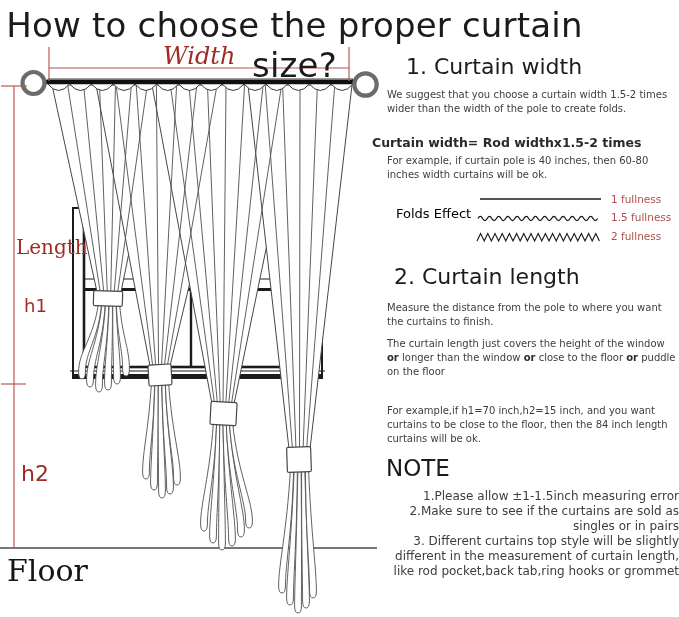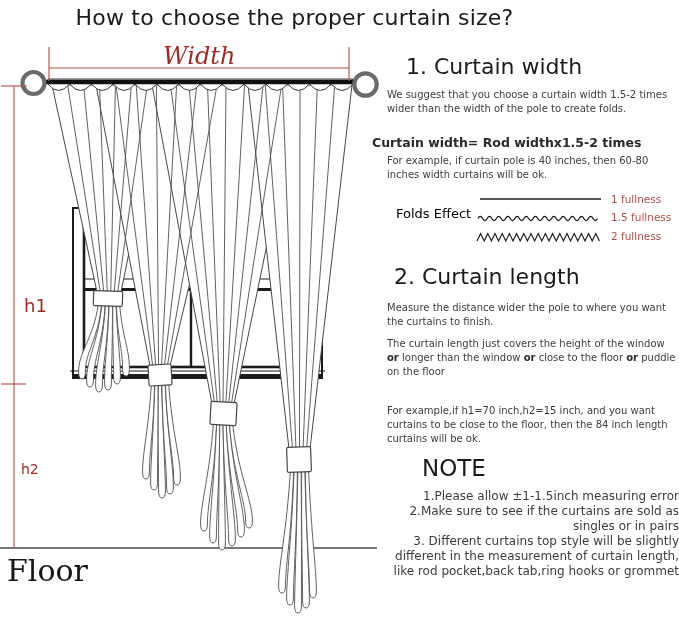--- a/index.html
+++ b/index.html
@@ -1,19 +1,19 @@
 <!DOCTYPE html>
 <html style="--label-red: #9e2b24; --fullness-red: #b04f49; --text: #3d3d3d; --heading: #1b1b1b;"><head>
 <meta charset="utf-8">
 <style>
   html,body{margin:0;padding:0;background:#fff;}
   .page{position:relative;width:679px;height:617px;background:#fff;overflow:hidden;
         font-family:"DejaVu Sans","Liberation Sans",sans-serif;color:var(--text,#3d3d3d);}
   .abs{position:absolute;}
-  .title{top:5px;left:0;width:589px;text-align:center;font-size:22px;letter-spacing:.2px;
+  .title{top:5px;left:0;width:589px;text-align:center;font-size:34px;letter-spacing:.2px;
          color:var(--heading,#161616);}
   svg.diagram{position:absolute;left:0;top:0;}
   .serif-label{font-family:"DejaVu Serif","Liberation Serif",serif;color:var(--label-red,#9e2b24);}
   .sans-label{color:var(--label-red,#9e2b24);}
   .floor-label{font-family:"DejaVu Serif","Liberation Serif",serif;color:#151515;font-size:30px;}
   .sec-heading{font-size:22px;color:var(--heading,#1f1f1f);}
   .note-heading{font-size:23px;color:var(--heading,#1f1f1f);}
   .body-text{font-size:10px;line-height:14px;color:var(--text,#3d3d3d);width:288px;}
   .body-text b,.formula{font-weight:bold;color:#2a2a2a;}
   .formula{font-size:12.5px;}
@@ -119,38 +119,39 @@
       <g>
         <line x1="480" y1="199" x2="601" y2="199" stroke="#1a1a1a" stroke-width="1.5"></line>
         <path d="M478,218.5q2.3,-4.2 4.6,0q2.3,4.2 4.6,0q2.3,-4.2 4.6,0q2.3,4.2 4.6,0q2.3,-4.2 4.6,0q2.3,4.2 4.6,0q2.3,-4.2 4.6,0q2.3,4.2 4.6,0q2.3,-4.2 4.6,0q2.3,4.2 4.6,0q2.3,-4.2 4.6,0q2.3,4.2 4.6,0q2.3,-4.2 4.6,0q2.3,4.2 4.6,0q2.3,-4.2 4.6,0q2.3,4.2 4.6,0q2.3,-4.2 4.6,0q2.3,4.2 4.6,0q2.3,-4.2 4.6,0q2.3,4.2 4.6,0q2.3,-4.2 4.6,0q2.3,4.2 4.6,0q2.3,-4.2 4.6,0q2.3,4.2 4.6,0q2.3,-4.2 4.6,0q2.3,4.2 4.6,0" fill="none" stroke="#1a1a1a" stroke-width="1.25"></path>
         <path d="M477,241L480.6,233.5L484.2,241L487.8,233.5L491.4,241L495.0,233.5L498.6,241L502.2,233.5L505.8,241L509.4,233.5L513.0,241L516.6,233.5L520.2,241L523.8,233.5L527.4,241L531.0,233.5L534.6,241L538.2,233.5L541.8,241L545.4,233.5L549.0,241L552.6,233.5L556.2,241L559.8,233.5L563.4,241L567.0,233.5L570.6,241L574.2,233.5L577.8,241L581.4,233.5L585.0,241L588.6,233.5L592.2,241L595.8,233.5L599.4,241" fill="none" stroke="#1a1a1a" stroke-width="1.15"></path>
       </g>
     </svg>
 
   <div class="abs title">How to choose the proper curtain size?</div>
 
   <div class="abs serif-label" style="left:163px;top:42px;font-size:24px;font-style:italic;">Width</div>
+  <div class="abs serif-label" style="left:16px;top:235px;font-size:20px;">Length</div>
   <div class="abs sans-label" style="left:24px;top:295px;font-size:18px;">h1</div>
-  <div class="abs sans-label" style="left:21px;top:461px;font-size:14px;">h2</div>
+  <div class="abs sans-label" style="left:21px;top:461px;font-size:22px;">h2</div>
   <div class="abs floor-label" style="left:7px;top:553px;">Floor</div>
 
   <div class="abs sec-heading" style="left:394px;top:54px;margin-left:12px;">1. Curtain width</div>
   <div class="abs body-text" style="left:387px;top:88px;">We suggest that you choose a curtain width 1.5-2 times wider than the width of the pole to create folds.</div>
   <div class="abs formula" style="left:372px;top:135px;">Curtain width= Rod widthx1.5-2 times</div>
   <div class="abs body-text" style="left:387px;top:154px;">For example, if curtain pole is 40 inches, then 60-80 inches width curtains will be ok.</div>
 
   <div class="abs folds-label" style="left:396px;top:206px;">Folds Effect</div>
   <div class="abs fullness-label" style="left:611px;top:193px;">1 fullness</div>
   <div class="abs fullness-label" style="left:611px;top:211px;">1.5 fullness</div>
   <div class="abs fullness-label" style="left:611px;top:230px;">2 fullness</div>
 
   <div class="abs sec-heading" style="left:394px;top:264px;">2. Curtain length</div>
-  <div class="abs body-text" style="left:387px;top:301px;">Measure the distance wider the pole to where you want the curtains to finish.</div>
+  <div class="abs body-text" style="left:387px;top:301px;">Measure the distance from the pole to where you want the curtains to finish.</div>
   <div class="abs body-text" style="left:387px;top:337px;width:290px;"><span>The curtain length just covers the height of the window </span><b>or</b><span> longer than the window </span><b>or</b><span> close to the floor </span><b>or</b><span> puddle on the floor</span></div>
   <div class="abs body-text" style="left:387px;top:404px;width:290px;">For example,if h1=70 inch,h2=15 inch, and you want curtains to be close to the floor, then the 84 inch length curtains will be ok.</div>
 
-  <div class="abs note-heading" style="left:386px;top:455px;margin-left:36px;">NOTE</div>
+  <div class="abs note-heading" style="left:386px;top:455px;">NOTE</div>
   <div class="abs note-items" style="left:387px;top:489px;text-align:right;">
     <div>1.Please allow ±1-1.5inch measuring error</div>
     <div>2.Make sure to see if the curtains are sold as singles or in pairs</div>
     <div>3. Different curtains top style will be slightly different in the measurement of curtain length, like rod pocket,back tab,ring hooks or grommet</div>
   </div>
 </div>
 
 </body></html>

